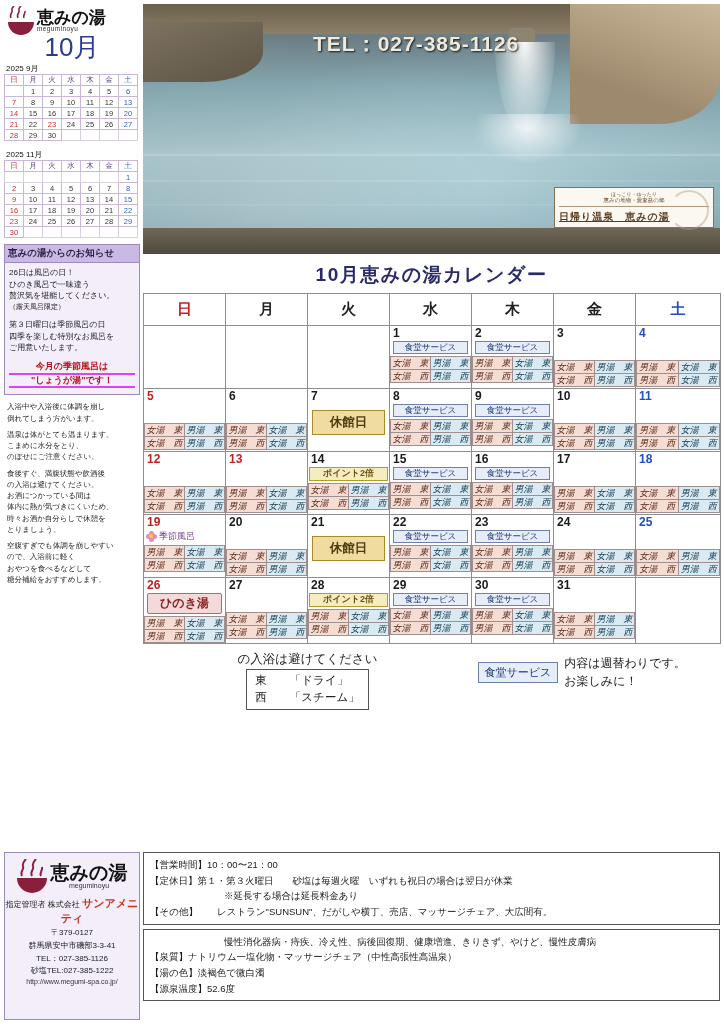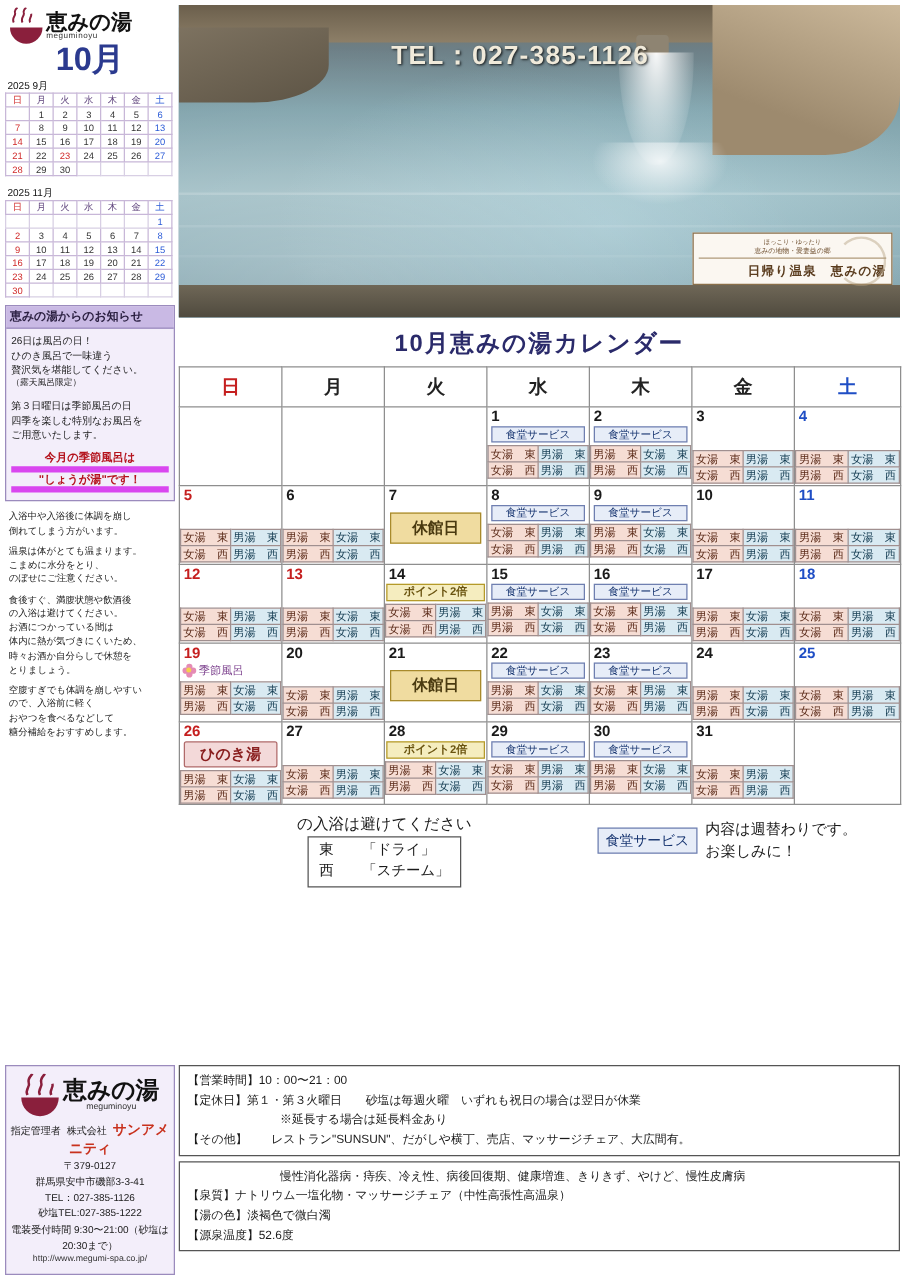--- a/index.html
+++ b/index.html
@@ -20,40 +20,40 @@
   #left { position:absolute; left:4px; top:4px; width:136px; }
 
   .logo-row { display:flex; align-items:center; gap:3px; padding:2px 0 0 4px; }
   .logo-mark { width:26px; height:30px; position:relative; }
   .logo-mark .bowl { position:absolute; bottom:1px; left:0; width:26px; height:13px;
       background:#8a1f3c; border-radius:0 0 13px 13px; }
   .logo-text { line-height:1; }
   .logo-text .jp { font-size:17px; font-weight:bold; color:#111; letter-spacing:0px; }
   .logo-text .en { font-size:6.5px; color:#333; letter-spacing:0.4px; }
 
-  .month-big { text-align:center; font-size:26px; font-weight:bold; color:#2b3a8f; line-height:1.05; margin:-2px 0 1px 0; }
+  .month-big { text-align:center; font-size:26px; font-weight:normal; color:#2b3a8f; line-height:1.05; margin:-2px 0 1px 0; }
 
   .mini-cal { margin:2px 0 0 0; }
   .mini-title { font-size:8px; color:#111; padding-left:2px; }
   table.mini { border-collapse:collapse; width:134px; table-layout:fixed; }
   table.mini th, table.mini td { font-size:7.5px; text-align:center; height:11px; padding:0;
     border:0.5px solid #c8b7d8; color:#333; }
   table.mini th { color:#5b3f7a; font-weight:normal; }
   table.mini td.sun, table.mini th.sun { color:#d02a2a; }
   table.mini td.sat, table.mini th.sat { color:#2b5bd7; }
   table.mini td.blank { border-color:#d8cfe4; }
 
   .notice-box { margin-top:6px; border:1px solid #9b8bbd; background:#f3eefa; }
   .notice-head { background:#c9b9e4; color:#2a1f40; font-size:9.5px; font-weight:bold;
       padding:2px 3px; border-bottom:1px solid #9b8bbd; }
   .notice-body { padding:4px 4px 6px 4px; font-size:8px; line-height:1.45; }
   .notice-blk { margin-bottom:7px; }
   .notice-blk .sm { font-size:7px; }
   .season-hl { color:#b4121c; font-weight:bold; text-align:center; font-size:9px; line-height:1.3; }
-  .season-hl .ul { border-bottom:5px solid #d946ef; }
+  .season-hl .ul { border-bottom:2px solid #d946ef; }
 
   .tips-box { margin-top:4px; font-size:7.5px; line-height:1.5; padding:2px 3px; }
 
   
   #photo { position:absolute; left:143px; top:4px; width:577px; height:250px; overflow:hidden;
       background:linear-gradient(#5e8fa3,#3f6b80); }
   #photo .water {
     position:absolute; inset:0;
     background:
       radial-gradient(ellipse at 20% 85%, rgba(255,255,255,.22), transparent 60%),
@@ -76,21 +76,21 @@
   #photo .wood { position:absolute; left:0; bottom:0; width:100%; height:26px;
       background:linear-gradient(180deg,#6f6757,#4f4a3e); }
 
   #tel { position:absolute; left:170px; top:26px; font-size:21px; font-weight:bold;
       color:#f0eada; text-shadow:1px 1px 2px rgba(0,0,0,.8); letter-spacing:1px; }
 
   #stamp { position:absolute; right:6px; bottom:26px; width:160px; background:#fbf7f1;
       border:1px solid #8a6f4a; padding:3px 4px; }
   #stamp .l1 { font-size:5px; color:#6b4b2a; text-align:center; }
   #stamp .l2 { font-size:5.5px; color:#6b4b2a; text-align:center; border-bottom:1px solid #b09a7a; padding-bottom:2px; }
-  #stamp .l3 { font-size:10px; color:#5a3c1e; text-align:right; font-weight:bold; padding-top:3px; letter-spacing:1px; }
+  #stamp .l3 { font-size:10px; color:#5a3c1e; text-align:left; font-weight:bold; padding-top:3px; letter-spacing:1px;text-decoration:underline; }
   #stamp .arc { position:absolute; right:4px; top:2px; width:40px; height:40px;
       border:2px solid rgba(180,160,130,.45); border-radius:50%; border-left-color:transparent; }
 
   
   #cal { position:absolute; left:143px; top:258px; width:577px; }
   #cal-title { text-align:center; font-size:19px; font-weight:bold; color:#2a2a6a; letter-spacing:1.5px;
       padding:4px 0 5px 0; }
   table.big { border-collapse:collapse; width:577px; table-layout:fixed; }
   table.big th { border:1px solid #8e8e8e; height:32px; font-size:15px; font-weight:bold; color:#222; }
   table.big th.sun { color:#c51f1f; }
@@ -111,21 +111,21 @@
       font-size:12.5px; text-align:center; line-height:1.5; margin:7px 4px 0 4px; padding:2px 0; }
   .season-tag { display:flex; align-items:center; gap:2px; font-size:9px; color:#7b3f8c;
       padding:0 2px; margin-top:1px; }
   .flower { width:11px; height:11px; flex:0 0 11px; position:relative; }
   .flower span { position:absolute; width:5px; height:5px; background:#e58bb4; border-radius:50%; }
   .flower .p1{left:3px;top:0} .flower .p2{left:6px;top:3px} .flower .p3{left:3px;top:6px}
   .flower .p4{left:0;top:3px} .flower .c{left:3px;top:3px;width:4px;height:4px;background:#f5d14c}
   .hinoki { border:1px solid #b06a6a; background:#f3d9d9; color:#8a2020; font-weight:bold;
       font-size:12px; text-align:center; line-height:1.4; margin:1px 3px 0 3px; padding:1px 0; border-radius:2px; }
   .rota { display:table; width:100%; margin-top:2px; }
-  .rrow { display:table-row; }
+  .rrow { display:table-row;font-style:italic; }
   .rc { display:table-cell; border:1px solid #a08f8f; font-size:9px; text-align:center;
       line-height:1.35; width:50%; }
   .rc.w { background:#f6ddd4; color:#5a2a18; }
   .rc.be { background:#d9eaf2; color:#123a50; }
 
   
   .rot-note { text-align:center; font-size:11.5px; line-height:1.5; padding-top:6px; }
   .rot-note .hdr { font-size:12.5px; }
   .rot-box { border:1px solid #555; display:inline-block; padding:2px 8px; text-align:left;
       font-size:11.5px; line-height:1.5; }
@@ -137,21 +137,21 @@
   
   #bottom { position:absolute; left:4px; top:852px; width:716px; height:168px; }
   #bl { position:absolute; left:0; top:0; width:136px; height:168px; border:1px solid #9b8bbd;
       background:#f3eefa; text-align:center; }
   #bl .blogo { display:flex; align-items:center; justify-content:center; gap:4px; margin-top:6px; }
   #bl .bmark { width:30px; height:34px; position:relative; }
   #bl .bmark .bowl { position:absolute; bottom:0; left:0; width:30px; height:15px;
       background:#8a1f3c; border-radius:0 0 15px 15px; }
   #bl .btext .jp { font-size:19px; font-weight:bold; color:#111; line-height:1; }
   #bl .btext .en { font-size:7px; color:#333; }
-  #bl .mgr { font-size:8px; margin-top:3px;font-family:Liberation Mono, monospace; }
+  #bl .mgr { font-size:8px; margin-top:3px; }
   #bl .mgr .sun { color:#c8321e; font-weight:bold; font-size:11px; }
   #bl .addr { font-size:8px; line-height:1.6; margin-top:1px; }
   #bl .url { font-size:7px; color:#333; }
 
   #br { position:absolute; left:139px; top:0; width:577px; height:168px; }
   .infobox { border:1px solid #555; padding:4px 6px; font-size:9.5px; line-height:1.65; }
   .infobox2 { border:1px solid #555; padding:4px 6px; font-size:9.5px; line-height:1.65; margin-top:4px; }
   .il { display:block; white-space:nowrap; }
   .ind { padding-left:74px; }
 
@@ -958,21 +958,20 @@
       <div class="mgr">
         <span>指定管理者</span>
         <span>株式会社</span>
         <span class="sun">サンアメニティ</span>
       </div>
       <div class="addr">
         <div>〒379-0127</div>
         <div>群馬県安中市磯部3-3-41</div>
         <div>TEL：027-385-1126</div>
         <div>砂塩TEL:027-385-1222</div>
-        <div>電装受付時間 9:30〜21:00（砂塩は20:30まで）</div>
       </div>
       <div class="url">http://www.megumi-spa.co.jp/</div>
     </div>
 
     <div id="br">
       <div class="infobox">
         <span class="il">【営業時間】10：00〜21：00</span>
         <span class="il">【定休日】第１・第３火曜日　　砂塩は毎週火曜　いずれも祝日の場合は翌日が休業</span>
         <span class="il ind">※延長する場合は延長料金あり</span>
         <span class="il">【その他】　　レストラン"SUNSUN"、だがしや横丁、売店、マッサージチェア、大広間有。</span>

